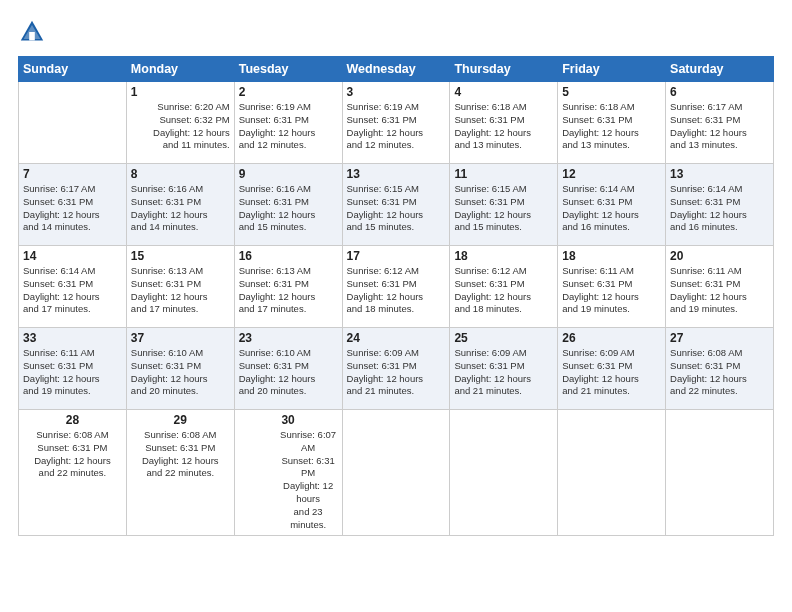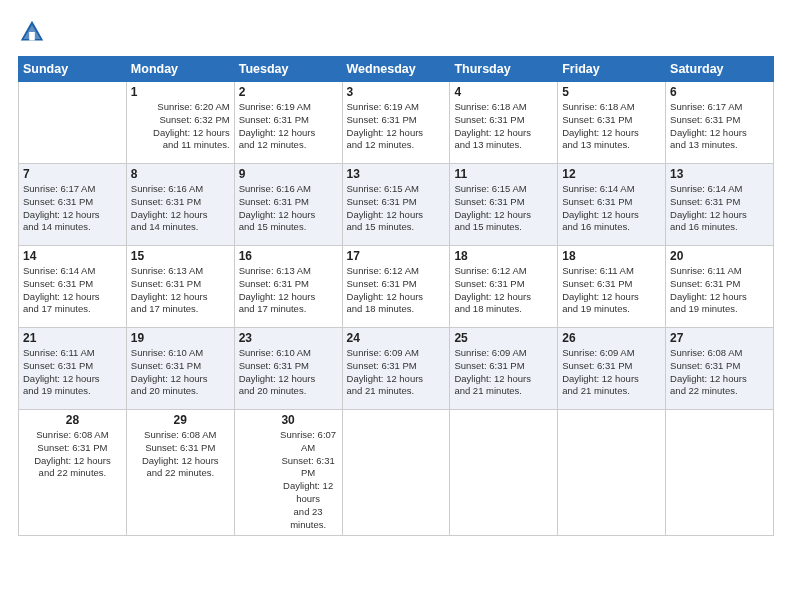--- a/index.html
+++ b/index.html
@@ -285,28 +285,28 @@
           <td>
             <span class="day-num">20</span>
             <div class="day-info" style="white-space: pre-line;">Sunrise: 6:11 AM
 Sunset: 6:31 PM
 Daylight: 12 hours
 and 19 minutes.</div>
           </td>
         </tr>
         <tr>
           <td>
-            <span class="day-num">21</span>
+            <span class="day-num">33</span>
             <div class="day-info" style="white-space: pre-line;">Sunrise: 6:11 AM
 Sunset: 6:31 PM
 Daylight: 12 hours
 and 19 minutes.</div>
           </td>
           <td>
-            <span class="day-num">19</span>
+            <span class="day-num">37</span>
             <div class="day-info" style="white-space: pre-line;">Sunrise: 6:10 AM
 Sunset: 6:31 PM
 Daylight: 12 hours
 and 20 minutes.</div>
           </td>
           <td>
             <span class="day-num">23</span>
             <div class="day-info" style="white-space: pre-line;">Sunrise: 6:10 AM
 Sunset: 6:31 PM
 Daylight: 12 hours

